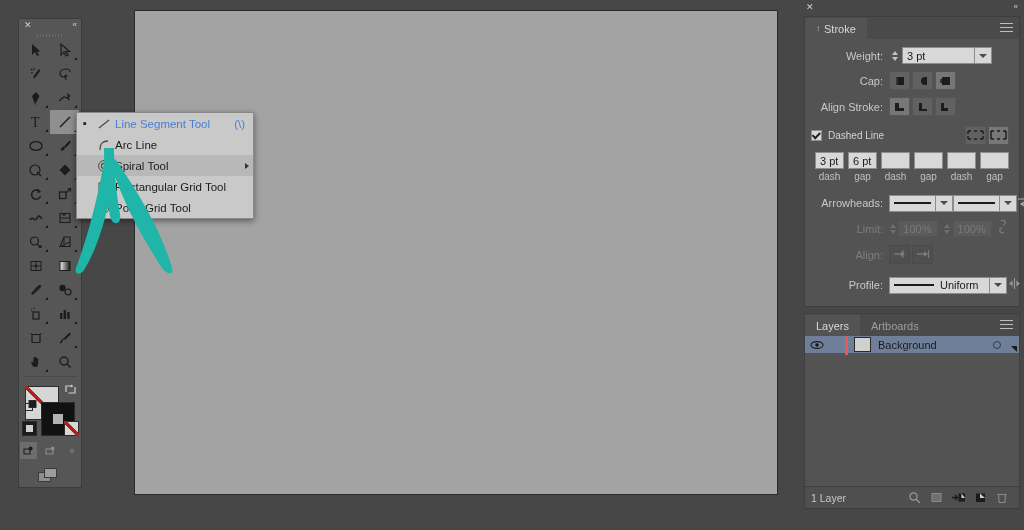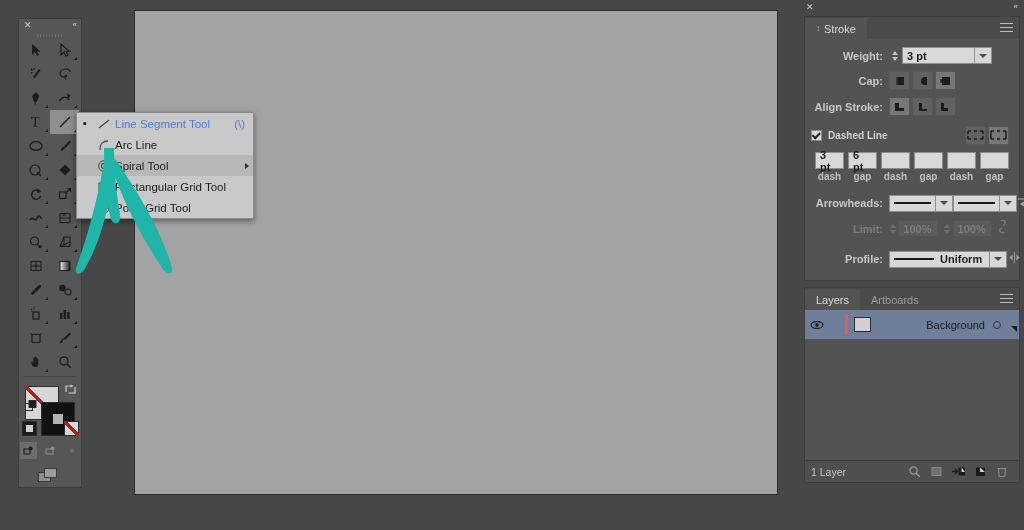--- a/index.html
+++ b/index.html
@@ -91,21 +91,21 @@
 
   .panel { background: #535353; border: 1px solid #3e3e3e; margin: 0 4px; }
   .ptabs { height: 22px; display:flex; align-items:flex-end; background:#4a4a4a; position: relative; }
   .ptab { height: 21px; padding: 0 11px; display:flex; align-items:center; font-size:11px;
     color:#9d9d9d; cursor:pointer; }
   .ptab.on { background:#535353; color:#d8d8d8; }
   .ptab .arrows { margin-right:4px; font-size:8px; color:#b0b0b0; }
   .pmenu { position:absolute; right:6px; top:6px; cursor:pointer; }
   .pmenu span { display:block; width:13px; height:1px; background:#bdbdbd; margin-bottom:3px; }
 
-  .pbody { padding: 8px 10px 10px 6px; font-weight: bold; }
+  .pbody { padding: 8px 10px 10px 6px; }
   .row { display: flex; align-items: center; margin-bottom: 7px; }
   .lab { font-size: 11px; color: #c8c8c8; text-align: right; width: 78px; padding-right: 6px; flex: 0 0 auto; }
   .lab.dim { color: #7d7d7d; }
 
   .stepper { display:flex; flex-direction:column; align-items:center; justify-content:center;
      width: 11px; margin-right: 2px; cursor:pointer; }
   .stepper i { display:block; width:0;height:0;border-left:3px solid transparent;border-right:3px solid transparent; }
   .stepper i.up { border-bottom:4px solid #c4c4c4; margin-bottom:2px; }
   .stepper i.dn { border-top:4px solid #c4c4c4; }
   .stepper.dim i.up { border-bottom-color:#6f6f6f; }
@@ -132,21 +132,21 @@
      transform:rotate(-45deg) translate(0px,-1px);}
   .dashgrid { display:flex; gap:4px; padding-left: 4px; }
   .dashcell { width:31px; }
   .dashcell .field { justify-content:flex-start; }
   .dashcell .cap { font-size:10px; color:#c0c0c0; text-align:center; margin-top:2px; }
 
   .dashline-line { flex:1; height:2px; background:#1b1b1b; }
 
   
   .layers-body { background:#535353; height: 150px; }
-  .layer-row { height:29px; display:flex; align-items:center; background:#6f7f99; cursor:pointer;text-align:right; }
+  .layer-row { height:17px; display:flex; align-items:center; background:#6f7f99; cursor:pointer; }
   .layer-row .eye { width:24px; display:flex;align-items:center;justify-content:center; cursor:pointer; }
   .layer-row .lock { width:16px; }
   .layer-row .colbar { width:3px; height:21px; background:#e25c5c; }
   .layer-row .thumb { width:17px;height:15px;background:#d0d0d0;border:1px solid #2b2b2b; margin: 0 7px 0 6px; }
   .layer-row .lname { flex:1; font-size:11px; color:#1b1b1b; }
   .layer-row .target { width:24px; display:flex;align-items:center;justify-content:center; cursor:pointer; }
   .layer-row .target i { width:8px;height:8px;border:1.5px solid #3a3a3a; border-radius:50%; display:block; }
   .layer-row .sel-corner { width:10px; position:relative; }
   .layer-row .sel-corner:after { content:''; position:absolute; right:2px; top:1px;
      width:0;height:0;border-left:6px solid transparent;border-top:6px solid #1b1b1b; }
@@ -664,20 +664,37 @@
           <div class="field dim" style="width:54px">100%</div>
           <div style="width:6px"></div>
           <div>
             <svg width="13" height="15">
                 <path d="M5 2a2.4 2.4 0 0 1 3.4 3.4L7 6.6" fill="none" stroke="#7d7d7d" stroke-width="1.2"></path>
                 <path d="M8 13a2.4 2.4 0 0 1-3.4-3.4L6 8.4" fill="none" stroke="#7d7d7d" stroke-width="1.2"></path>
               </svg>
           </div>
         </div>
 
+        <div class="row">
+          <div class="lab dim">Align:</div>
+          <div class="ibtn dim">
+            <svg width="14" height="11">
+                <path d="M1 5h7" stroke="#7d7d7d" stroke-width="1.3"></path>
+                <path d="M8 2.2 12 5 8 7.8z" fill="#7d7d7d"></path>
+                <path d="M10 1v8" stroke="#7d7d7d" stroke-width="1"></path>
+              </svg>
+          </div>
+          <div class="ibtn dim">
+            <svg width="14" height="11">
+                <path d="M1 5h7" stroke="#7d7d7d" stroke-width="1.3"></path>
+                <path d="M8 2.2 12 5 8 7.8z" fill="#7d7d7d"></path>
+                <path d="M12.6 1v8" stroke="#7d7d7d" stroke-width="1"></path>
+              </svg>
+          </div>
+        </div>
 
         <div class="row" style="margin-top:12px;margin-bottom:2px">
           <div class="lab">Profile:</div>
           <div class="combo">
             <div class="field" style="width:100px">
               <span style="display:inline-block;width:40px;height:2px;background:#1b1b1b;margin-right:6px"></span>
               <span>Uniform</span>
             </div>
             <div class="chev"></div>
           </div>

